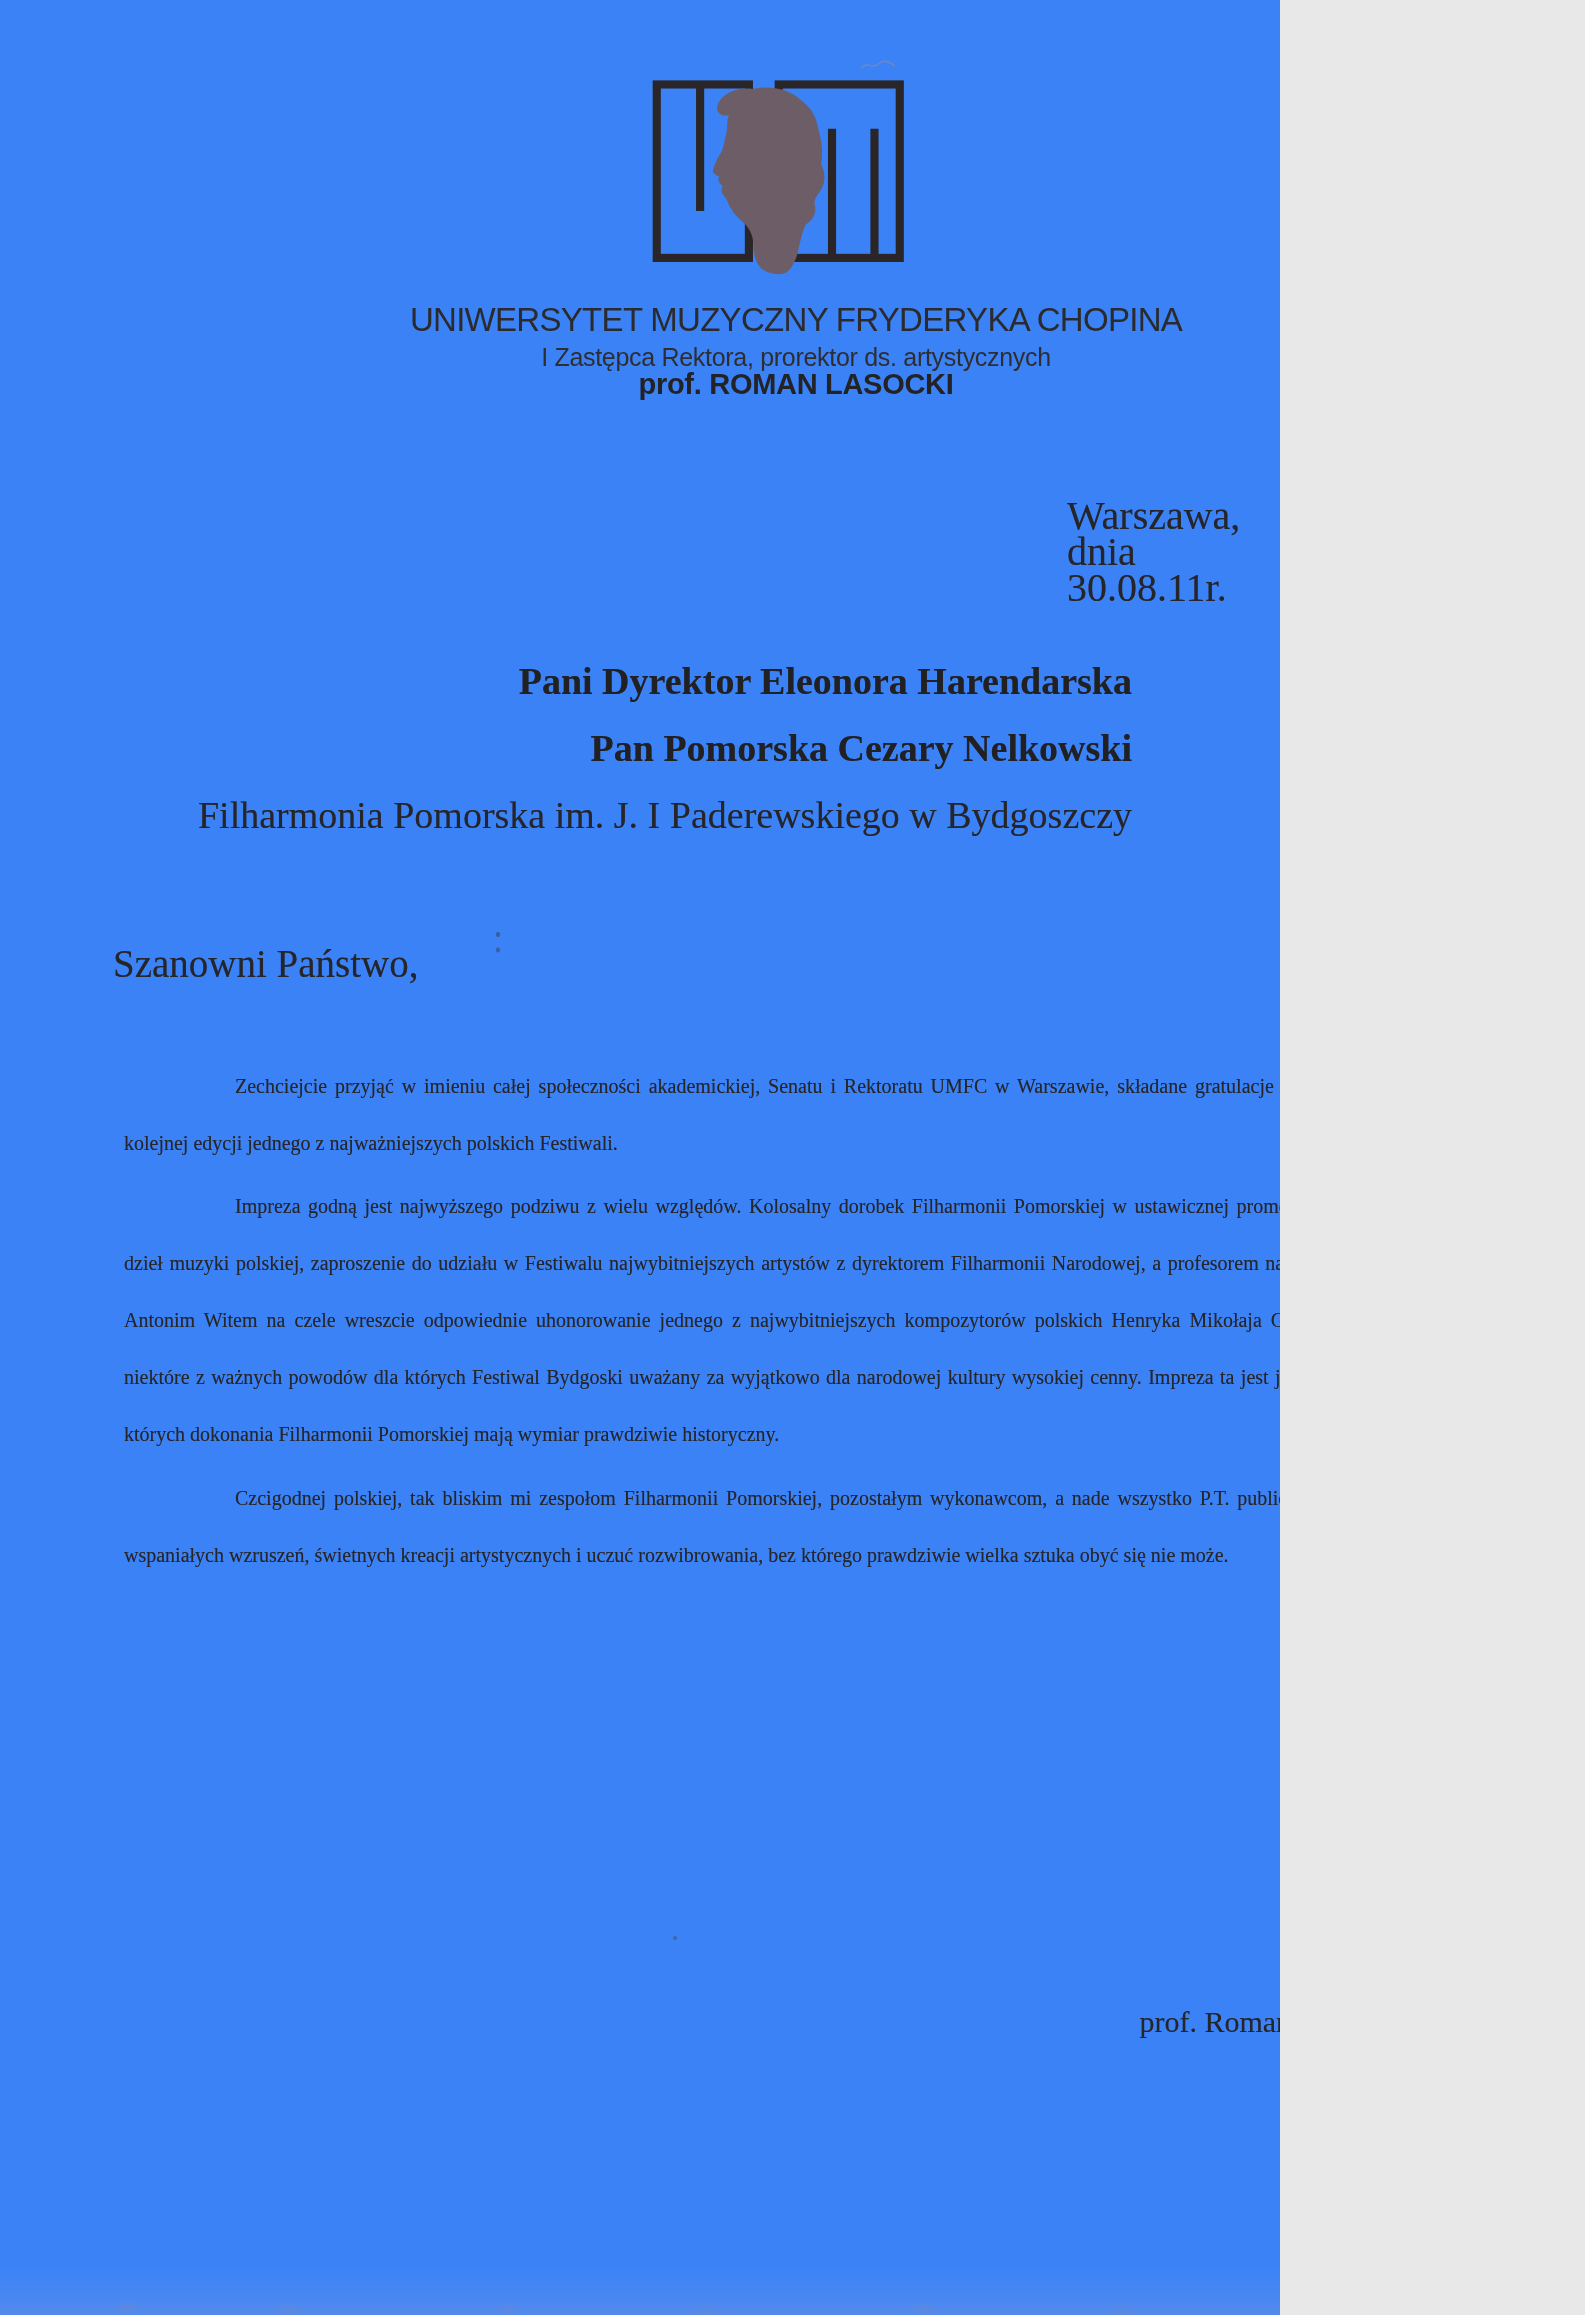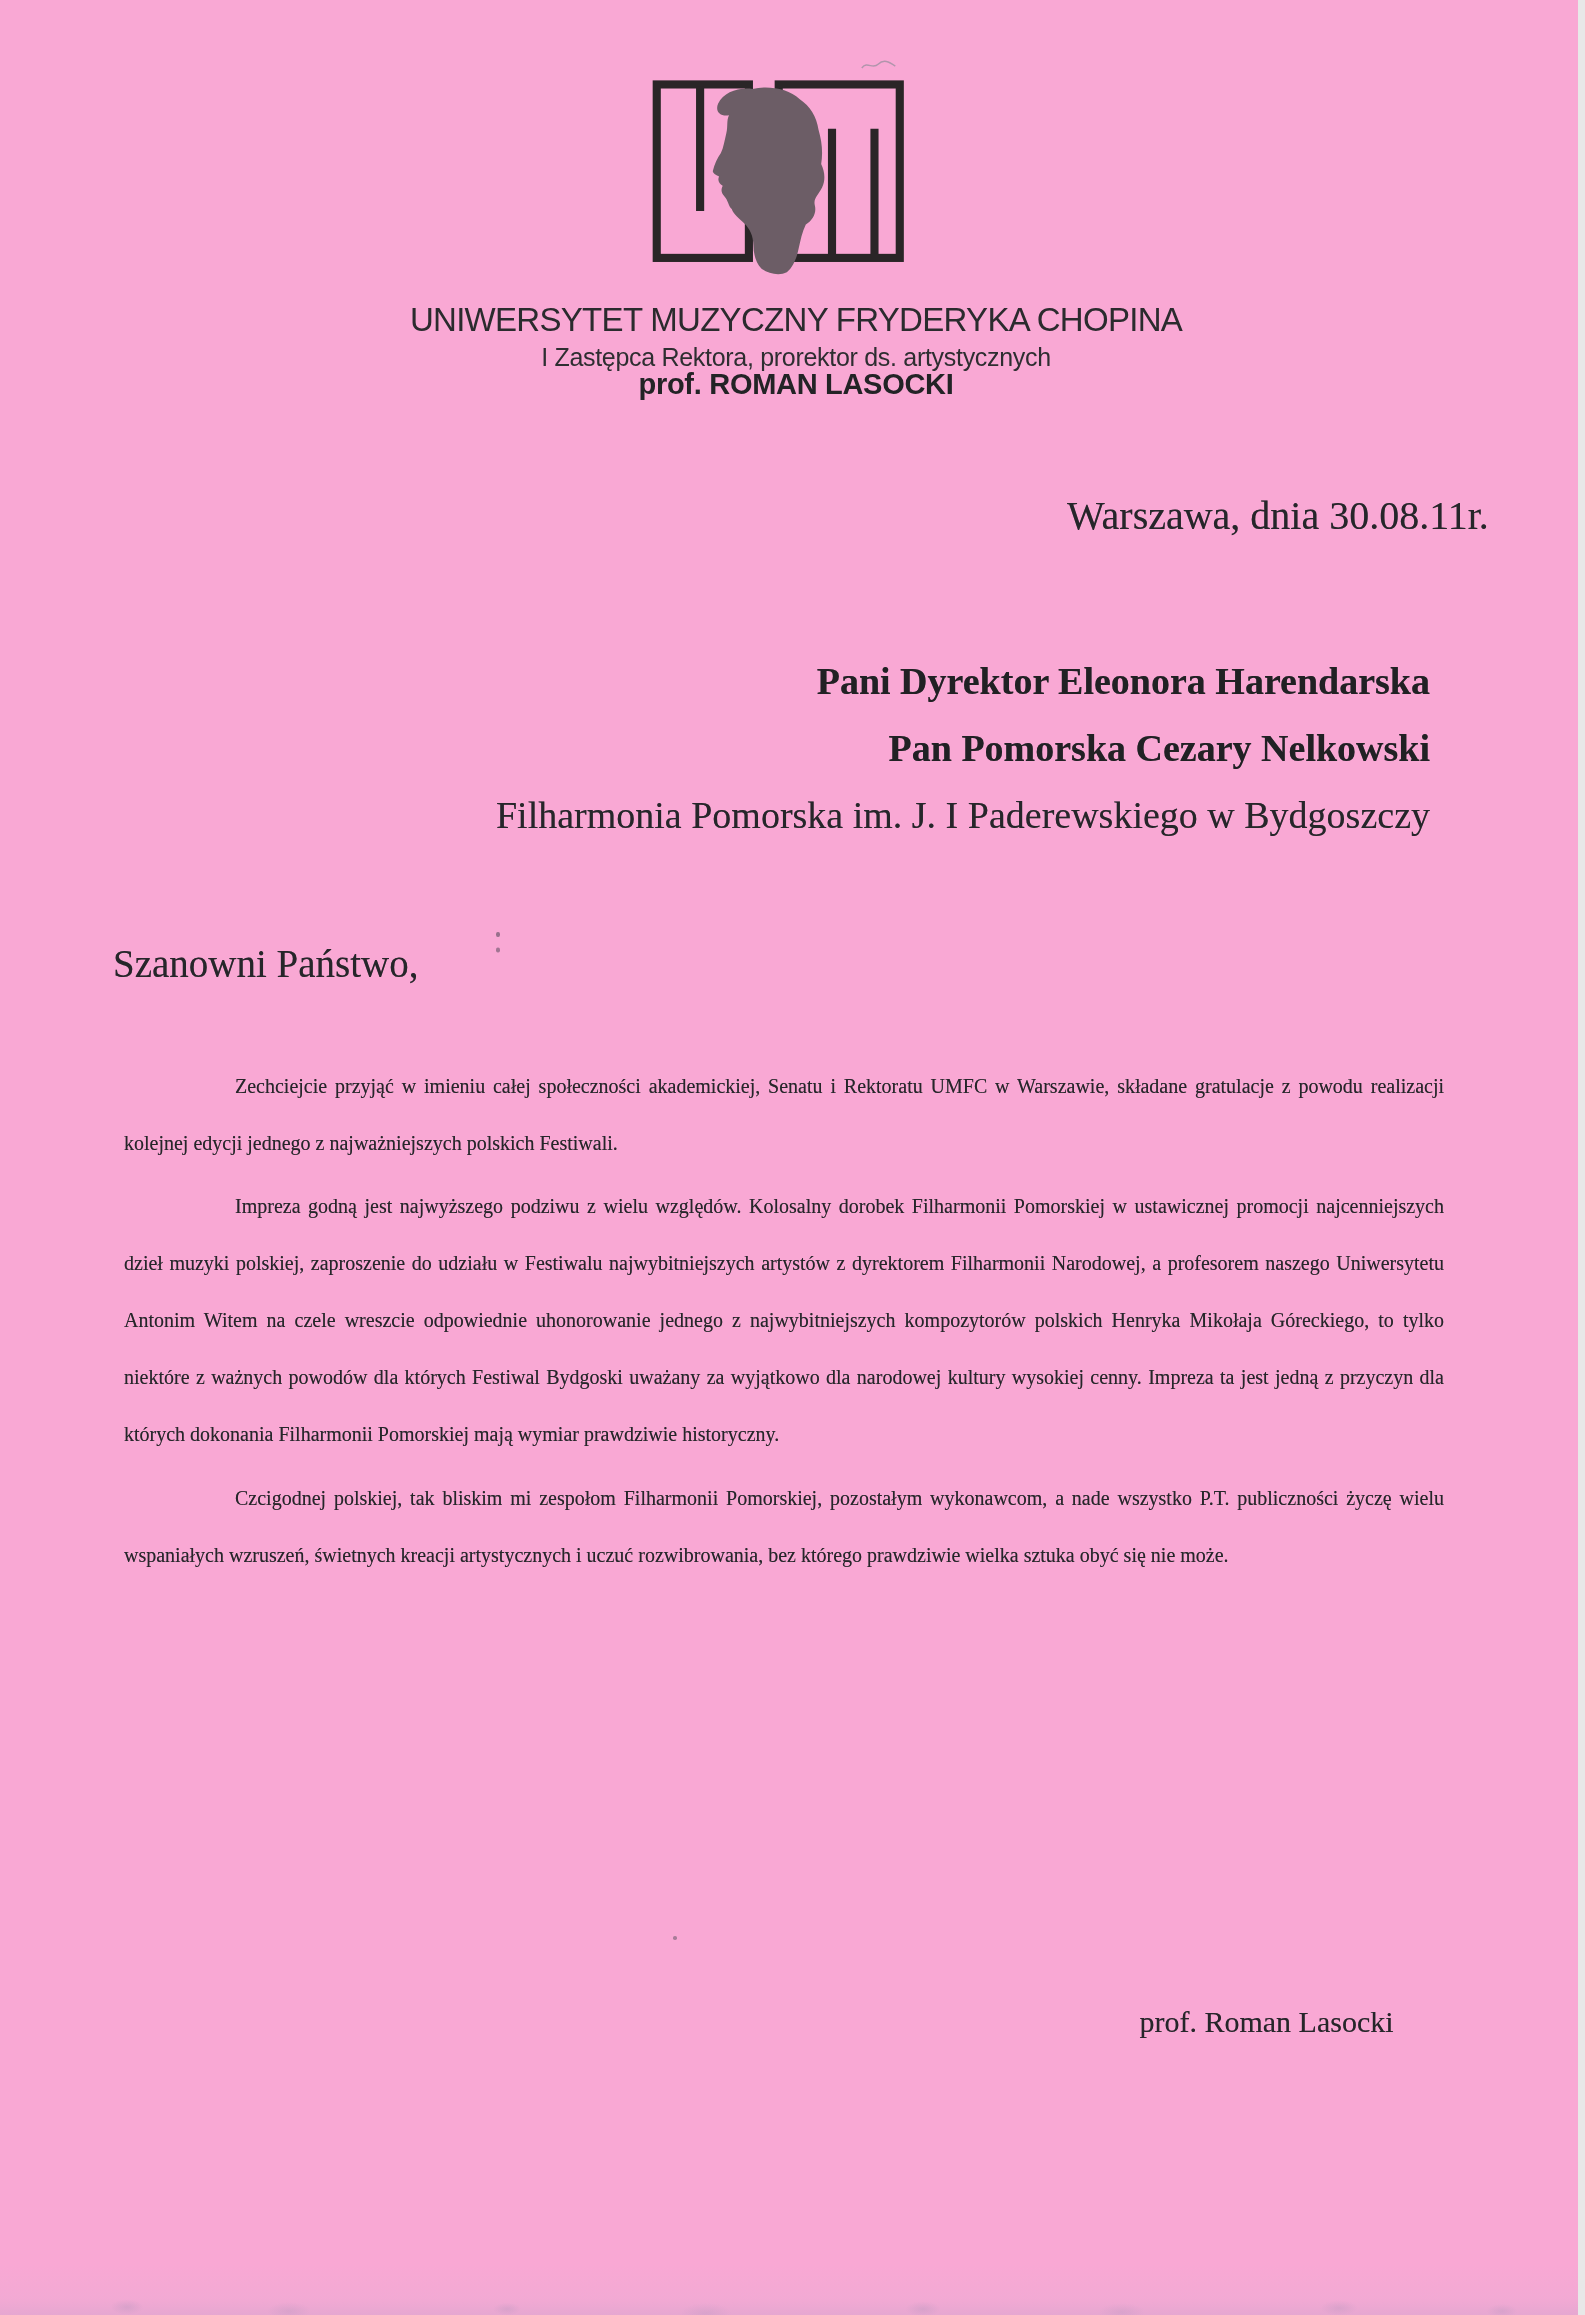--- a/index.html
+++ b/index.html
@@ -1,20 +1,20 @@
 <!DOCTYPE html>
 <html style="font-size:14.5px"><head>
 <meta charset="utf-8">
 <style>
   html, body { margin: 0; padding: 0; background: #e8e8e8; }
   .page {
     position: relative;
-    width: 1578px;
+    width: 1280px;
     height: 2316px;
-    background: #f9a8d4;
+    background: #3b82f6;
     overflow: hidden;
     font-family: "Liberation Serif", serif;
     color: #26262a;
   }
   .serif { text-shadow: 0 0 0.6px rgba(45,45,52,.5); }
 
   
   .logo { position: absolute; left: 645px; top: 77px; width: 262px; height: 201px; }
 
   .squiggle { position: absolute; left: 859px; top: 58px; width: 40px; height: 16.3px; opacity: .65; }

